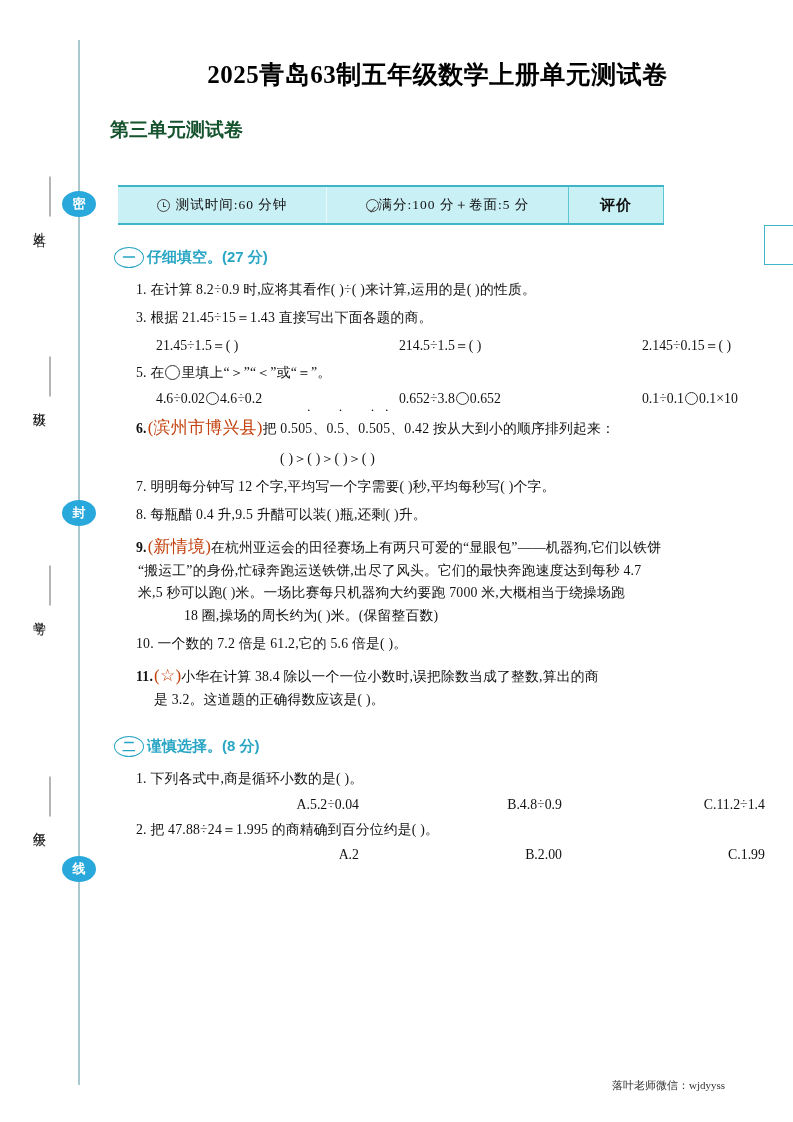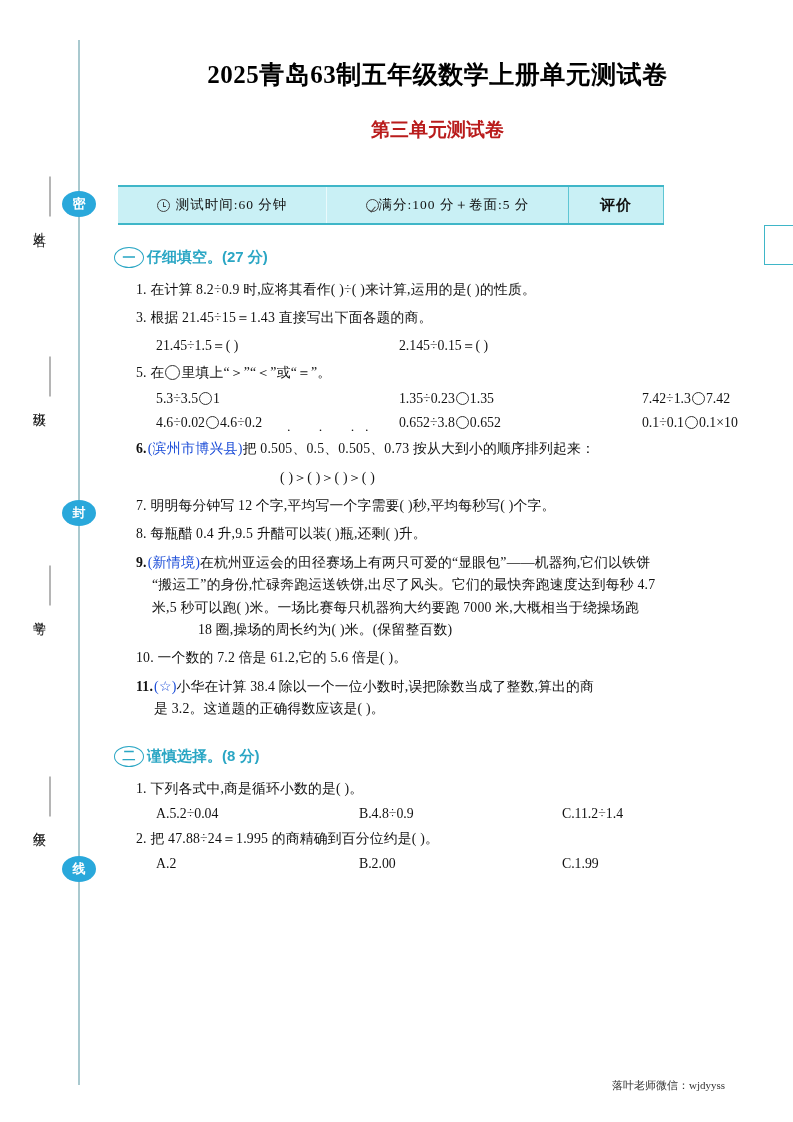--- a/index.html
+++ b/index.html
@@ -74,24 +74,23 @@
     margin: 58px 0 0 0;
     text-align: center;
     font-family: "Liberation Serif", "DejaVu Serif", serif;
     font-size: 25px;
     font-weight: bold;
     letter-spacing: 0.5px;
     color: #000;
   }
   #title-sub {
     margin: 26px 0 0 0;
-    text-align: center;
     font-size: 19px;
     font-weight: bold;
-    color: #b91c1c;
+    color: #14532d;
   }
 
   
   #info-bar {
     margin: 42px 0 0 8px;
     width: 546px;
     height: 40px;
     display: flex;
     align-items: stretch;
     border-top: 2px solid #3fb6c8;
@@ -177,38 +176,39 @@
     flex: 0 0 auto;
   }
 
   .q {
     margin: 0 0 0 26px;
     padding: 3px 0;
     font-size: 13.8px;
     line-height: 1.62;
     letter-spacing: 0.2px;
   }
-  .q-indent { margin-left: 42px; }
+  .q-indent { margin-left: 28px; }
   .qn { font-weight: bold; padding-right: 1px; }
-  .tag { color: #1d4ed8; font-size: 14px; }
+  .tag { color: #c2410c; font-size: 17px; }
 
   .three-col {
     display: flex;
     margin: 0 0 0 46px;
     padding: 4px 0;
     font-size: 13.8px;
     gap: 40px;
   }
   .three-col > div { flex: 0 0 33.33%; }
 
   .opt-row {
     display: flex;
     margin: 0 0 0 46px;
     padding: 3px 0;
     font-size: 13.8px;
+    text-align: right;
   }
   .opt-row > div { flex: 0 0 33.33%; }
 
   .circ {
     display: inline-block;
     width: 15px; height: 15px;
     border: 1.2px solid #333;
     border-radius: 50%;
     vertical-align: -3px;
     margin: 0 1px;
@@ -283,41 +283,37 @@
   <div class="section-head">
     <span class="sec-circle">一</span>
     <span>仔细填空。</span>
     <span>(27 分)</span>
   </div>
 
   <p class="q">1. 在计算 8.2÷0.9 时,应将其看作(        )÷(        )来计算,运用的是(            )的性质。</p>
   <p class="q">3. 根据 21.45÷15＝1.43 直接写出下面各题的商。</p>
   <div class="three-col">
     <div>21.45÷1.5＝(         )</div>
+    <div>214.5÷1.5＝(         )</div>
     <div>2.145÷0.15＝(         )</div>
   </div>
 
   <p class="q">
     <span>5. 在</span><span class="circ"></span><span>里填上“＞”“＜”或“＝”。</span>
   </p>
 
-  <div class="three-col">
-    <div><span>5.3÷3.5</span><span class="circ-sm"></span><span>1</span></div>
-    <div><span>1.35÷0.23</span><span class="circ-sm"></span><span>1.35</span></div>
-    <div><span>7.42÷1.3</span><span class="circ-sm"></span><span>7.42</span></div>
-  </div>
 
   <div class="three-col">
     <div><span>4.6÷0.02</span><span class="circ-sm"></span><span>4.6÷0.2</span></div>
     <div><span>0.652÷3.8</span><span class="circ-sm"></span><span>0.652</span></div>
     <div><span>0.1÷0.1</span><span class="circ-sm"></span><span>0.1×10</span></div>
   </div>
 
   <p class="q">
-    <span class="qn">6.</span><span class="tag">(滨州市博兴县)</span><span>把 0.50</span><span class="rd">5</span><span>、0.</span><span class="rd">5</span><span>、0.</span><span class="rd">5</span><span>0</span><span class="rd">5</span><span>、0.73 按从大到小的顺序排列起来：</span>
+    <span class="qn">6.</span><span class="tag">(滨州市博兴县)</span><span>把 0.50</span><span class="rd">5</span><span>、0.</span><span class="rd">5</span><span>、0.</span><span class="rd">5</span><span>0</span><span class="rd">5</span><span>、0.42 按从大到小的顺序排列起来：</span>
   </p>
   <p class="q" style="margin-left:170px">(         )＞(         )＞(         )＞(         )</p>
 
   <p class="q">7. 明明每分钟写 12 个字,平均写一个字需要(        )秒,平均每秒写(        )个字。</p>
   <p class="q">8. 每瓶醋 0.4 升,9.5 升醋可以装(        )瓶,还剩(        )升。</p>
 
   <p class="q" style="padding-bottom:0">
     <span class="qn">9.</span><span class="tag">(新情境)</span><span>在杭州亚运会的田径赛场上有两只可爱的“显眼包”——机器狗,它们以铁饼</span>
   </p>
   <p class="q q-indent" style="padding:0">“搬运工”的身份,忙碌奔跑运送铁饼,出尽了风头。它们的最快奔跑速度达到每秒 4.7</p>

